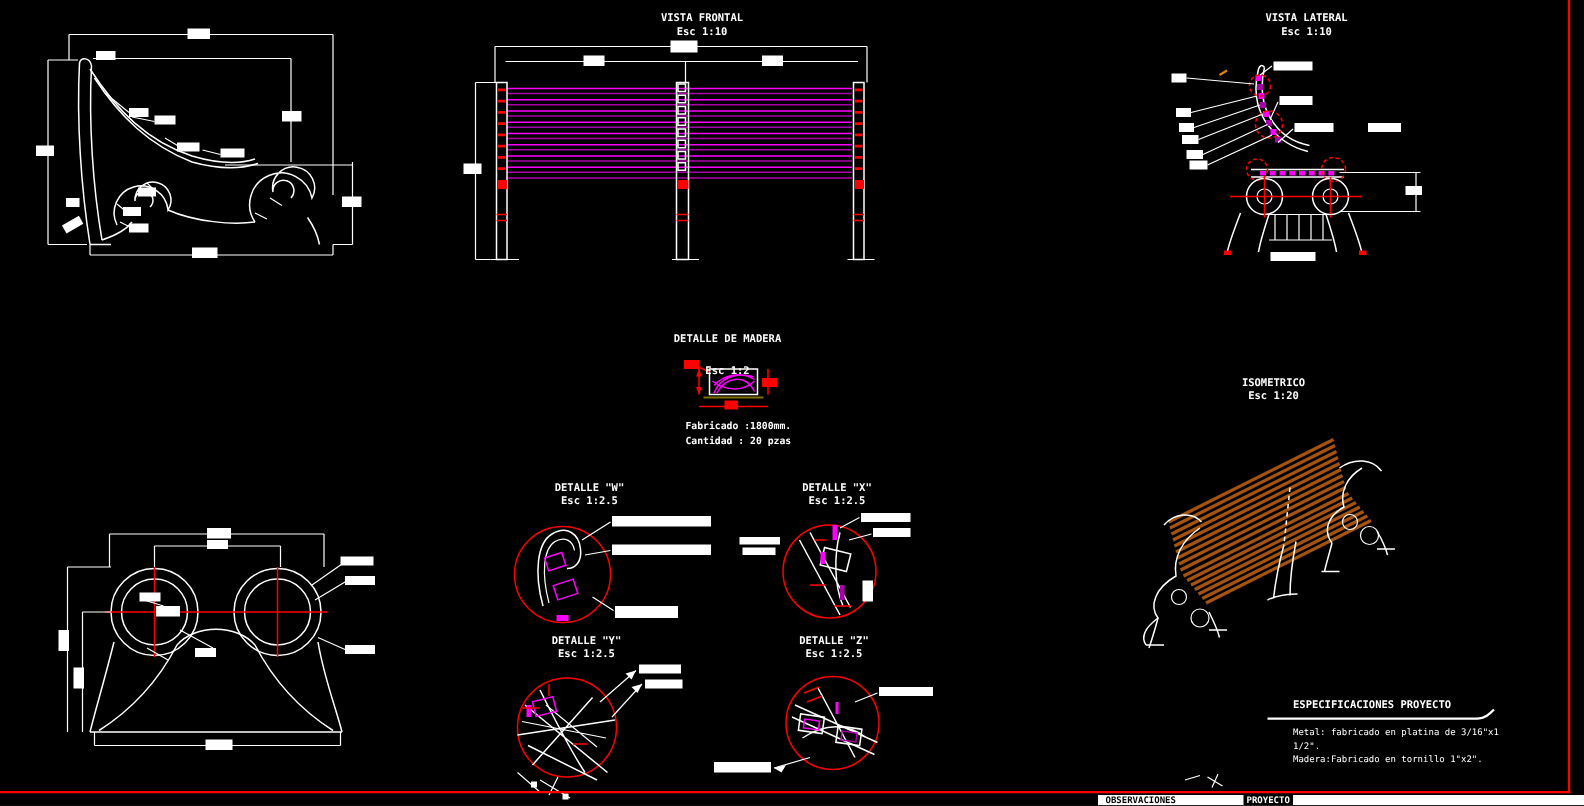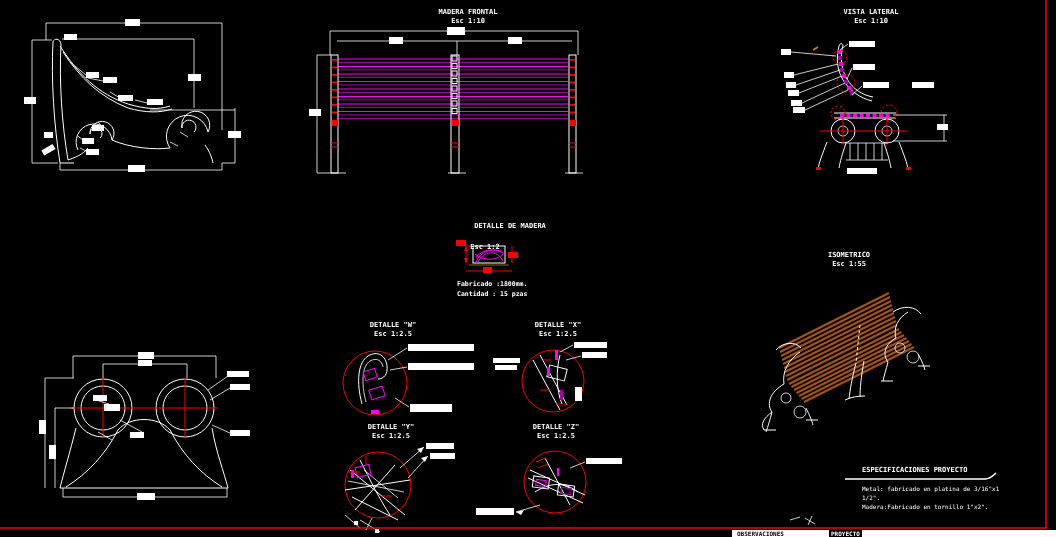--- a/index.html
+++ b/index.html
@@ -293,45 +293,45 @@
   </g>
 
   <g>
     <path d="M845,479 H985 C990,479 993,476 996,473" stroke="#fff" stroke-width="1.5" fill="none"></path>
     <line x1="1046" y1="0" x2="1046" y2="528" stroke="#ff0000" stroke-width="1.5"></line>
     <line x1="0" y1="528" x2="1047" y2="528" stroke="#ff0000" stroke-width="1.5"></line>
     <path class="wt" d="M805,518 L815,524 M790,520 L800,517 M812,516 L808,525"></path>
   </g>
 </svg>
 
-  <div class="lbl ctr" style="left:468px;top:9px">MADERA FRONTAL</div>
+  <div class="lbl ctr" style="left:468px;top:9px">VISTA FRONTAL</div>
   <div class="lbl ctr" style="left:468px;top:18px">Esc 1:10</div>
 
   <div class="lbl ctr" style="left:871px;top:9px">VISTA LATERAL</div>
   <div class="lbl ctr" style="left:871px;top:18px">Esc 1:10</div>
 
-  <div class="lbl ctr" style="left:510px;top:223px">DETALLE DE MADERA</div>
+  <div class="lbl ctr" style="left:485px;top:223px">DETALLE DE MADERA</div>
   <div class="lbl ctr" style="left:485px;top:244px">Esc 1:2</div>
   <div class="lbl small" style="left:457px;top:281px">Fabricado :1800mm.</div>
-  <div class="lbl small" style="left:457px;top:291px">Cantidad : 15 pzas</div>
+  <div class="lbl small" style="left:457px;top:291px">Cantidad : 20 pzas</div>
 
   <div class="lbl ctr" style="left:393px;top:322px">DETALLE "W"</div>
   <div class="lbl ctr" style="left:393px;top:331px">Esc 1:2.5</div>
 
   <div class="lbl ctr" style="left:558px;top:322px">DETALLE "X"</div>
   <div class="lbl ctr" style="left:558px;top:331px">Esc 1:2.5</div>
 
   <div class="lbl ctr" style="left:391px;top:424px">DETALLE "Y"</div>
   <div class="lbl ctr" style="left:391px;top:433px">Esc 1:2.5</div>
 
   <div class="lbl ctr" style="left:556px;top:424px">DETALLE "Z"</div>
   <div class="lbl ctr" style="left:556px;top:433px">Esc 1:2.5</div>
 
   <div class="lbl ctr" style="left:849px;top:252px">ISOMETRICO</div>
-  <div class="lbl ctr" style="left:849px;top:261px">Esc 1:55</div>
+  <div class="lbl ctr" style="left:849px;top:261px">Esc 1:20</div>
 
   <div class="lbl" style="left:862px;top:467px">ESPECIFICACIONES PROYECTO</div>
   <div class="lbl spec" style="left:862px;top:486px">Metal: fabricado en platina de 3/16"x1</div>
   <div class="lbl spec" style="left:862px;top:495px">1/2".</div>
   <div class="lbl spec" style="left:862px;top:504px">Madera:Fabricado en tornillo 1"x2".</div>
 
   <div class="bar" style="left:732px;top:530px;width:324px"></div>
   <div class="barlbl" style="left:737px;top:530px">OBSERVACIONES</div>
   <div class="barcell" style="left:829px;top:530px">
     <span class="barlbl">PROYECTO</span>

